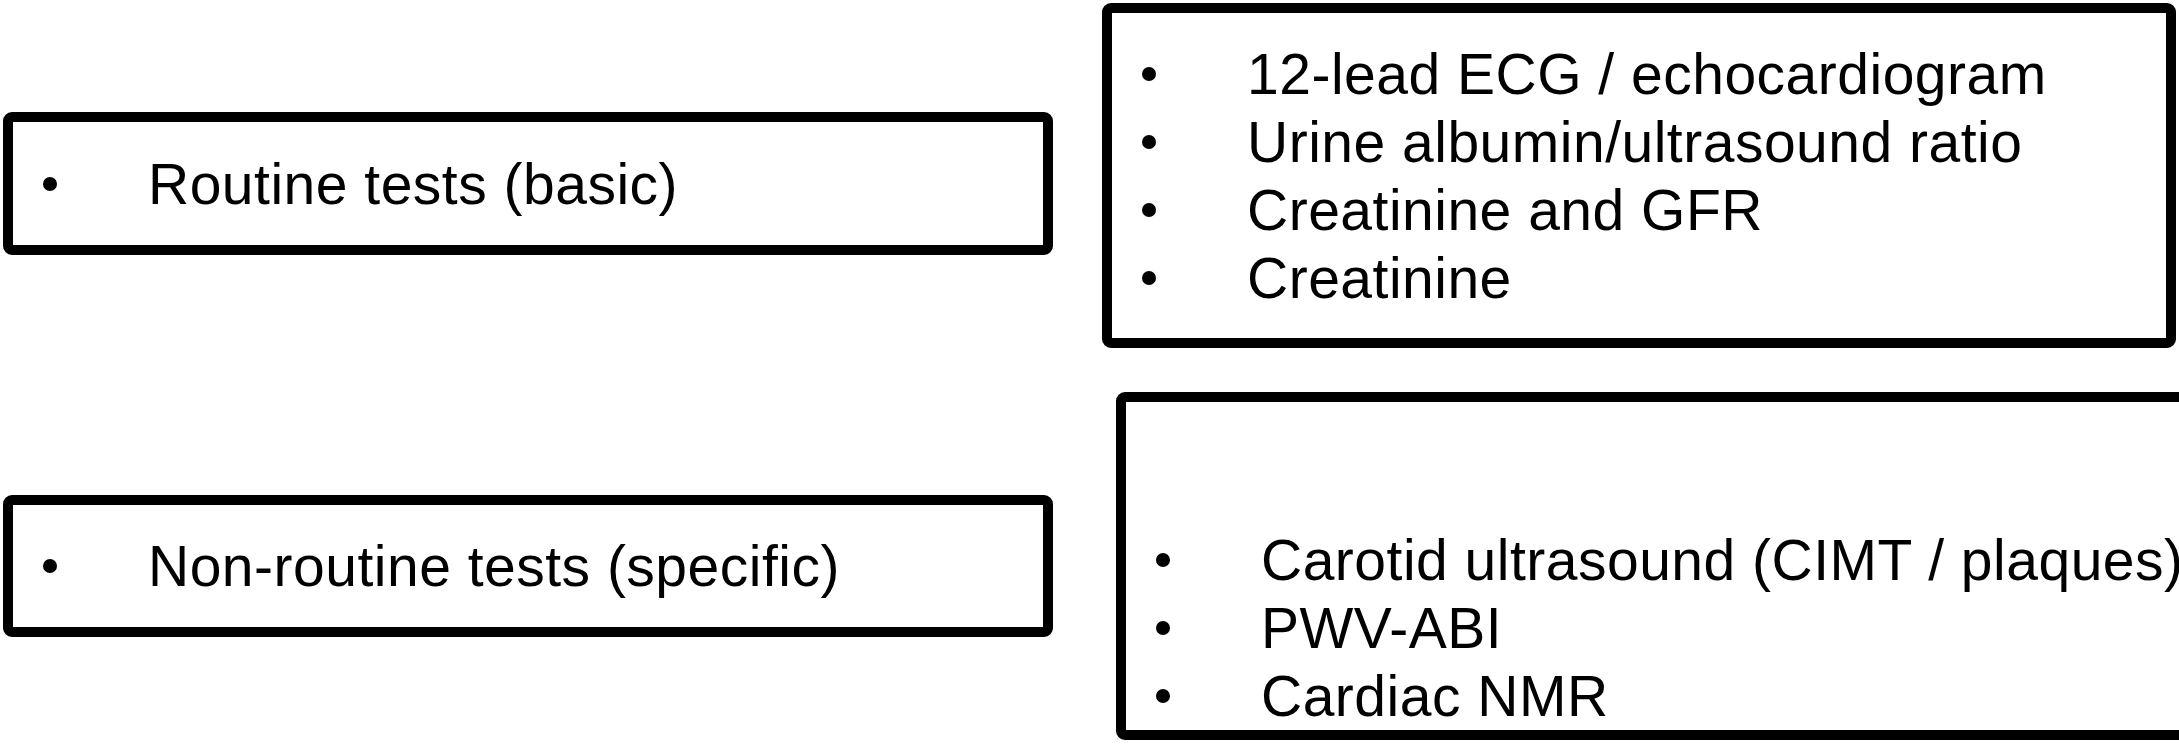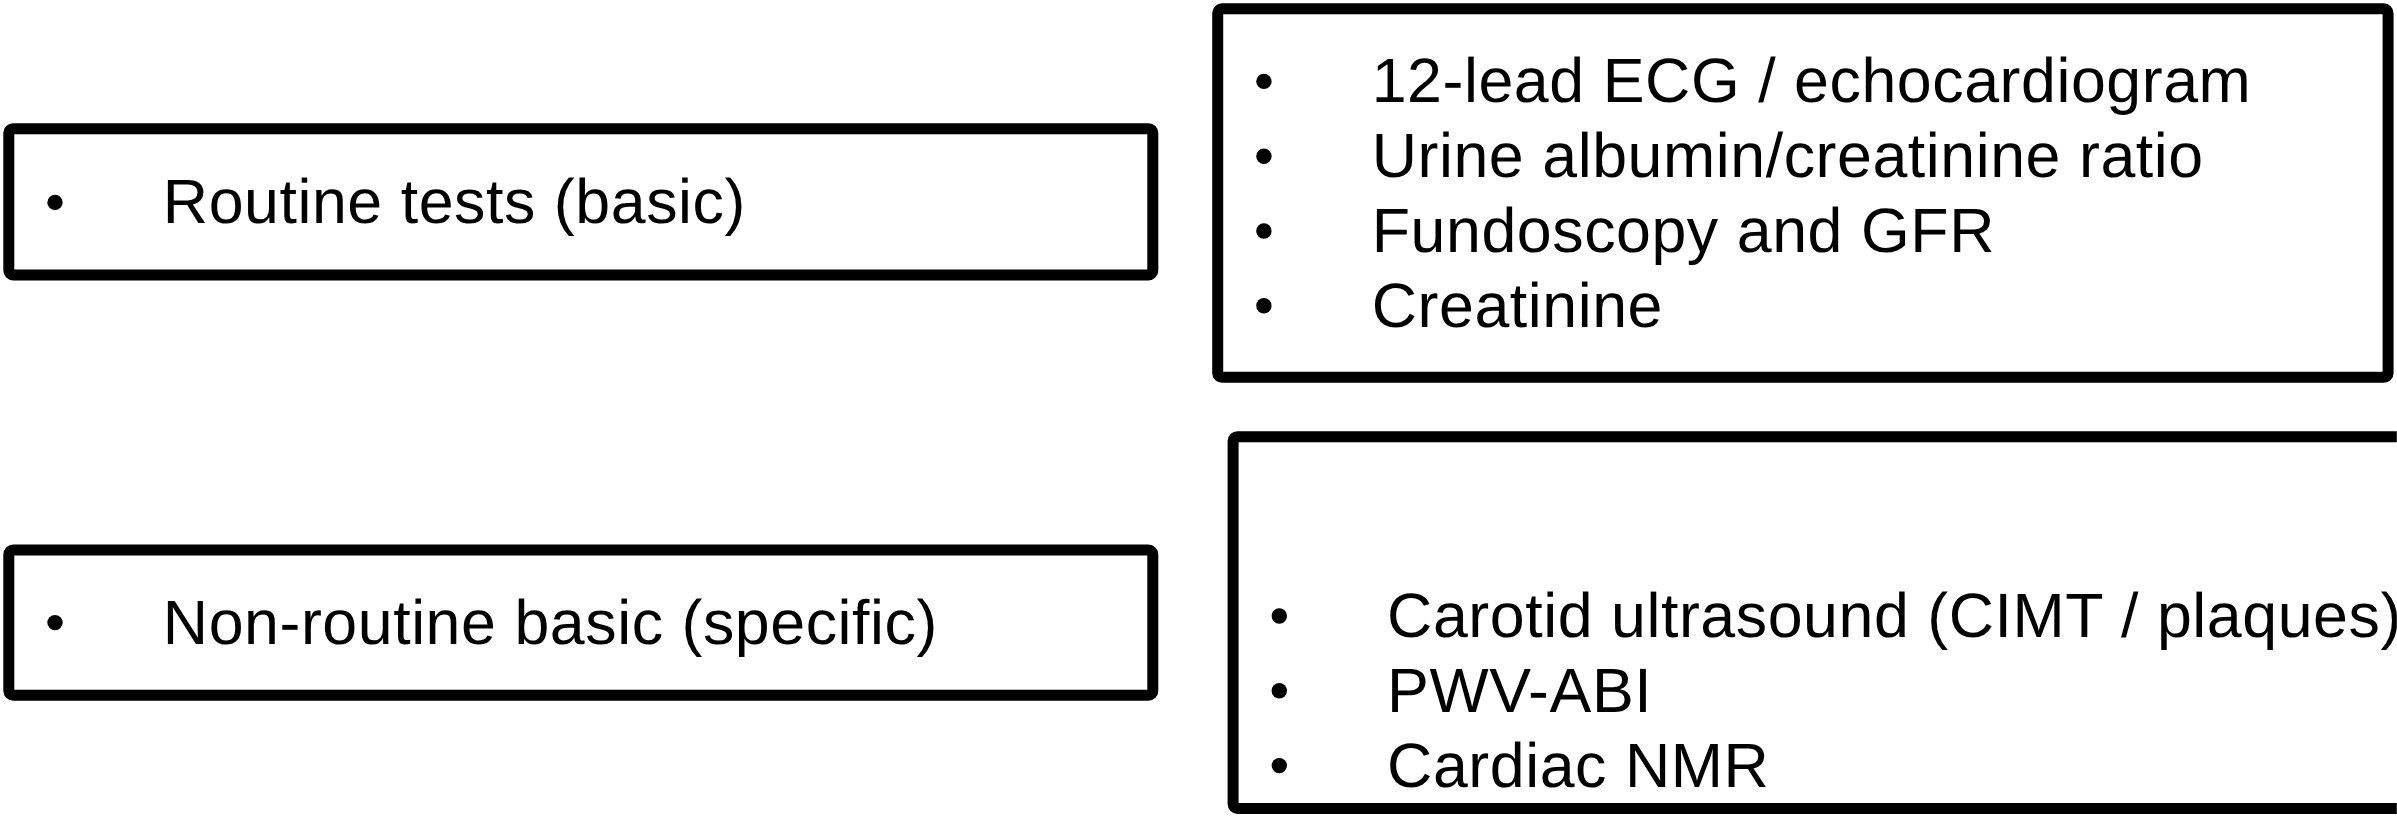--- a/index.html
+++ b/index.html
@@ -73,42 +73,42 @@
     <div class="row">
       <span class="bullet-cell">
         <span class="dot"></span>
       </span>
       <span class="label-text">12-lead ECG / echocardiogram</span>
     </div>
     <div class="row">
       <span class="bullet-cell">
         <span class="dot"></span>
       </span>
-      <span class="label-text">Urine albumin/creatinine ratio</span>
+      <span class="label-text">Urine albumin/ultrasound ratio</span>
     </div>
     <div class="row">
       <span class="bullet-cell">
         <span class="dot"></span>
       </span>
-      <span class="label-text">Fundoscopy and GFR</span>
+      <span class="label-text">Creatinine and GFR</span>
     </div>
     <div class="row">
       <span class="bullet-cell">
         <span class="dot"></span>
       </span>
       <span class="label-text">Creatinine</span>
     </div>
   </div>
 
   <div class="box" id="box-left-2">
     <div class="row">
       <span class="bullet-cell">
         <span class="dot"></span>
       </span>
-      <span class="label-text">Non-routine basic (specific)</span>
+      <span class="label-text">Non-routine tests (specific)</span>
     </div>
   </div>
 
   <div class="box" id="box-right-2">
     <div class="row">
       <span class="bullet-cell">
         <span class="dot"></span>
       </span>
       <span class="label-text">Carotid ultrasound (CIMT / plaques)</span>
     </div>

